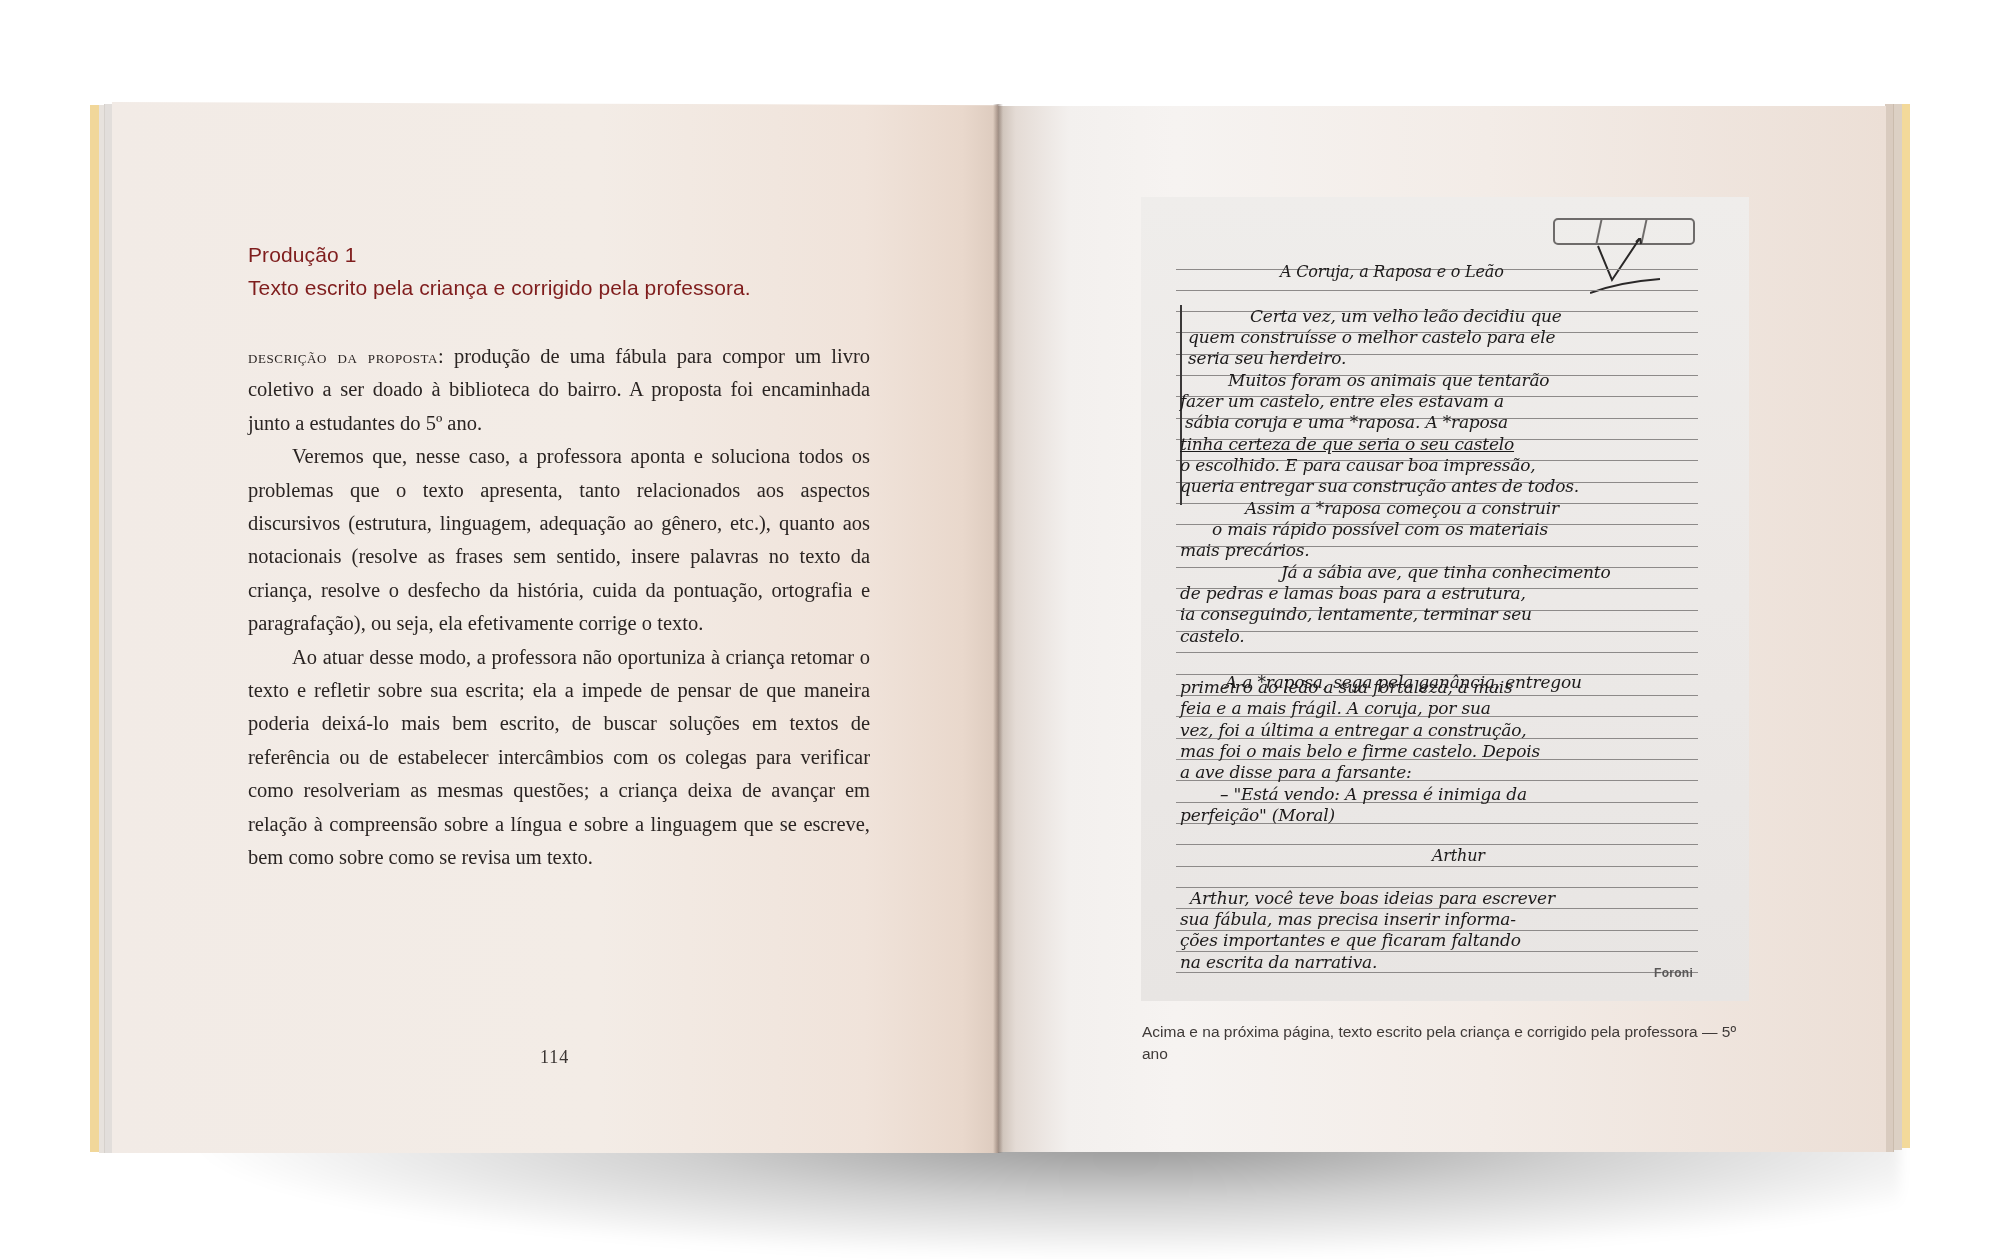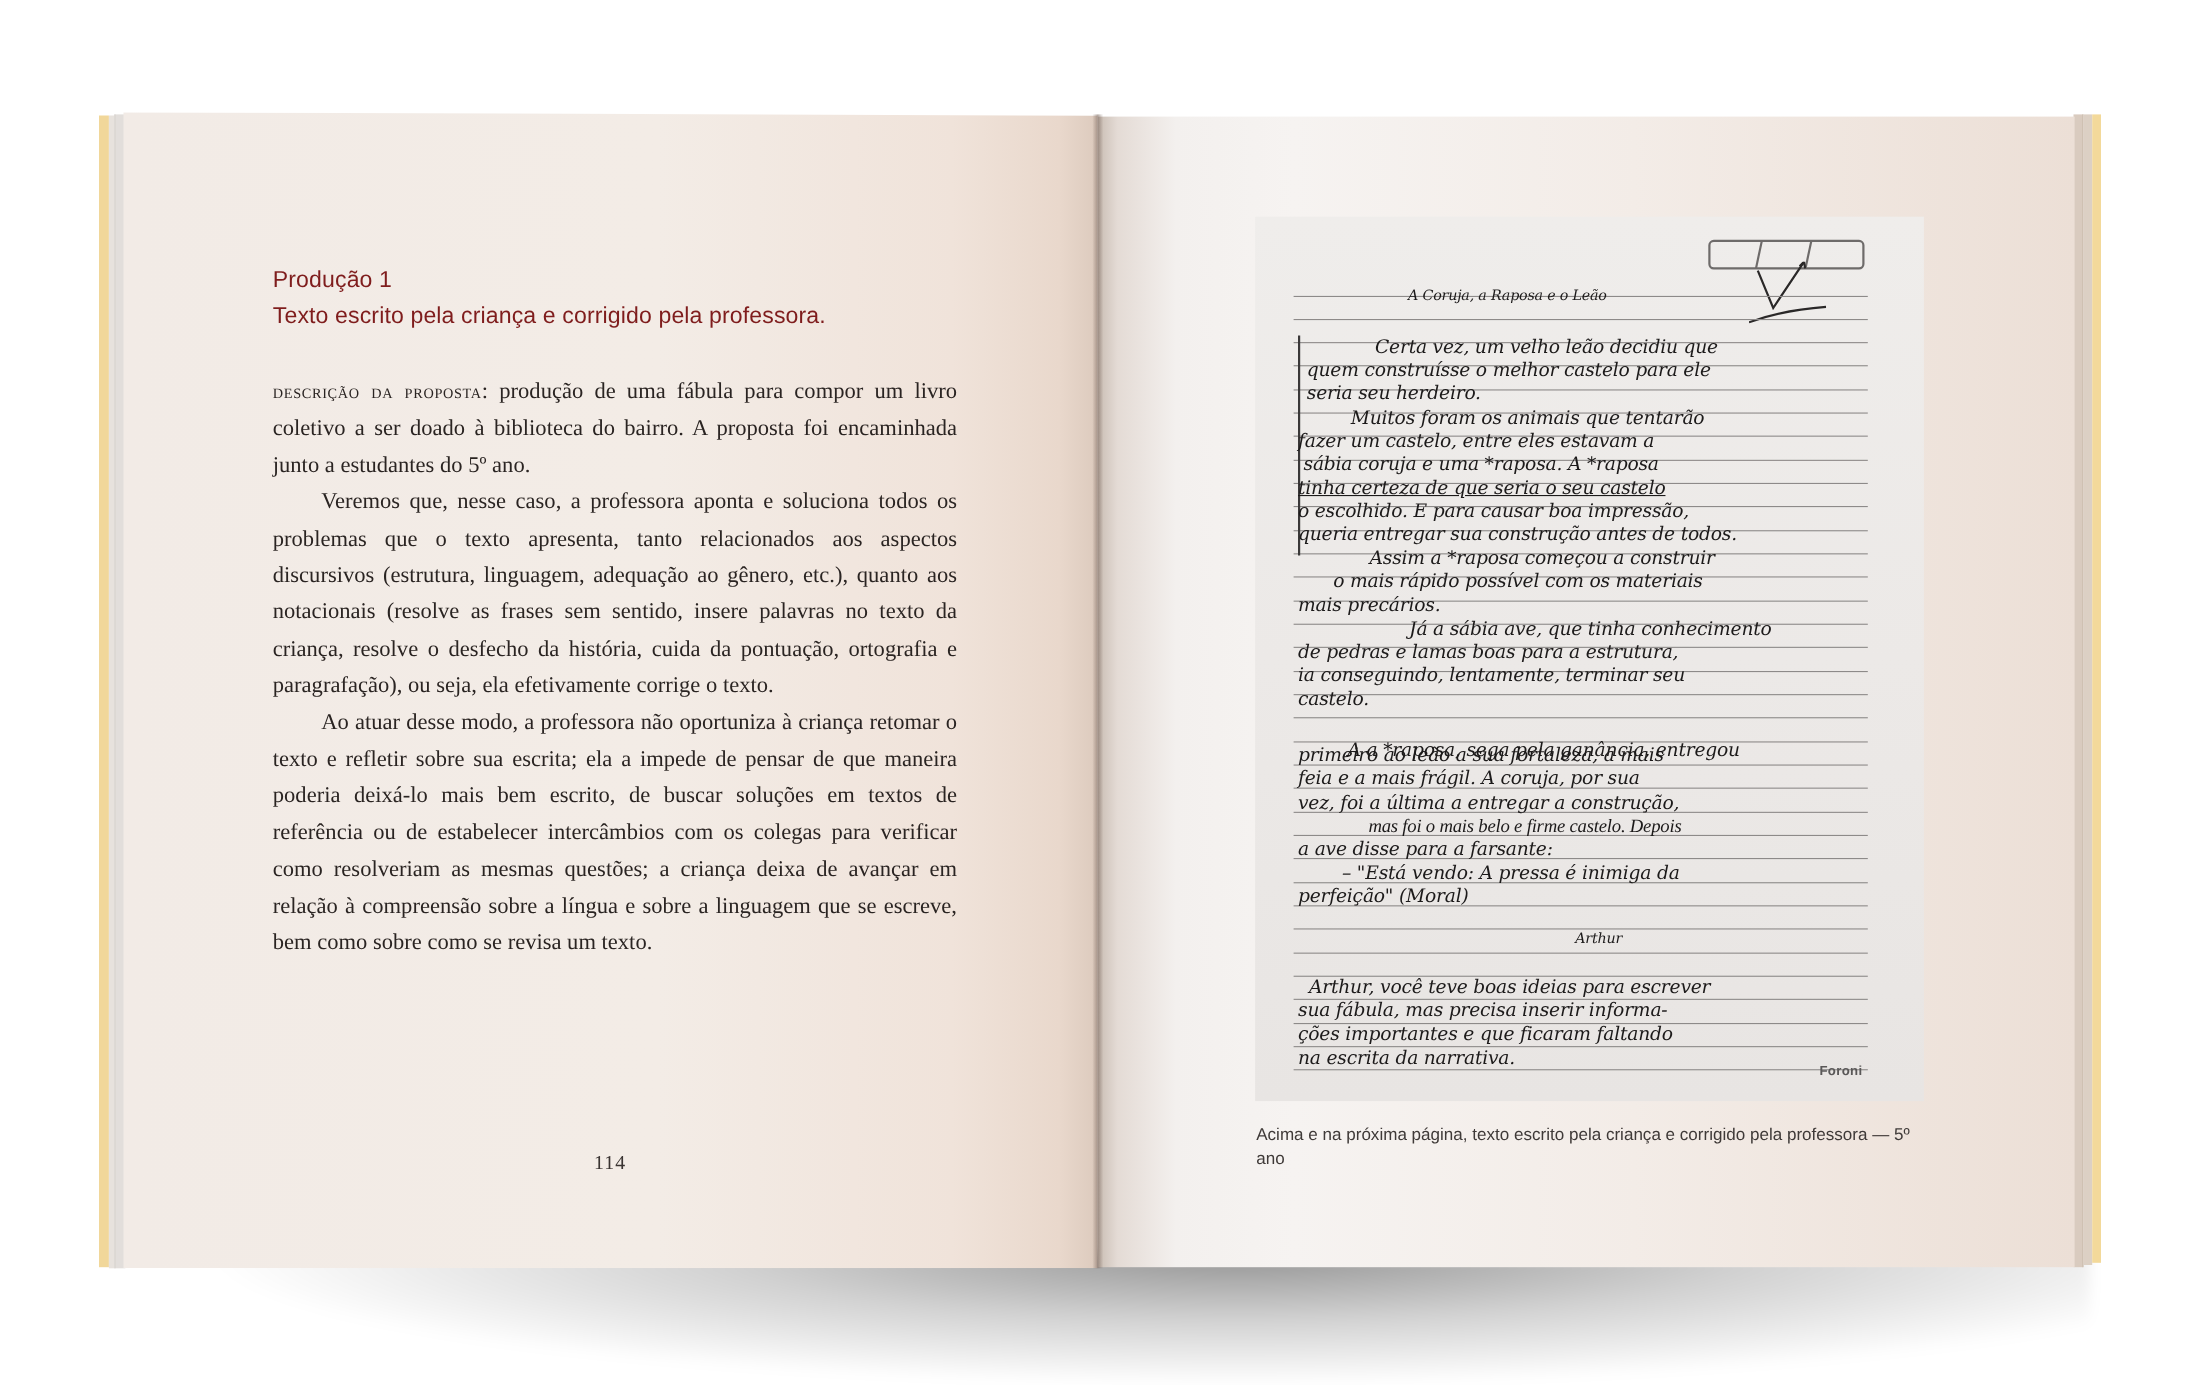--- a/index.html
+++ b/index.html
@@ -64,21 +64,21 @@
   .grade-box .div2 { position:absolute; left:88px; top:-1px; width:2px; height:25px; background:#6e6b6a; transform:skewX(-12deg); }
   .checkmark { position:absolute; left:1590px; top:238px; width:100px; height:60px; }
 
   .ruled-lines { position:absolute; left:1176px; top:0; width:522px; height:1259px; pointer-events:none; }
   .ruled-lines div { position:absolute; left:0; width:522px; height:1px; background:#8d8a89; }
 
   .hw-line {
     position:absolute; font-family:"DejaVu Serif", serif; font-style:italic;
     color:#1c1a1a; white-space:nowrap; font-size:17px; letter-spacing:-0.2px;
   }
-  .hw-title { font-size:13px; }
+  .hw-title { font-size:16px; }
   .margin-line { position:absolute; left:1180px; top:305px; width:2px; height:200px; background:#3a3838; }
 
   .foroni {
     position:absolute; left:1654px; top:966px;
     font-family:"Liberation Sans", sans-serif; font-weight:bold; font-size:12px; color:#5a5858; letter-spacing:0.3px;
   }
   .caption {
     position:absolute; left:1142px; top:1021px; width:600px;
     font-family:"Liberation Sans", sans-serif; font-size:15.5px; line-height:22px; color:#3f3a38;
   }
@@ -178,21 +178,21 @@
 <div class="hw-line" style="left:1212px; top:519px;">o mais rápido possível com os materiais</div>
 <div class="hw-line" style="left:1180px; top:540px;">mais precários.</div>
 <div class="hw-line" style="left:1250px; top:562px;margin-left:31px;">Já a sábia ave, que tinha conhecimento</div>
 <div class="hw-line" style="left:1180px; top:583px;">de pedras e lamas boas para a estrutura,</div>
 <div class="hw-line" style="left:1180px; top:604px;">ia conseguindo, lentamente, terminar seu</div>
 <div class="hw-line" style="left:1180px; top:626px;">castelo.</div>
 <div class="hw-line" style="left:1225px; top:672px;">A a *raposa, sega pela ganância, entregou</div>
 <div class="hw-line" style="left:1180px; top:677px;">primeiro ao leão a sua fortaleza, a mais</div>
 <div class="hw-line" style="left:1180px; top:698px;">feia e a mais frágil. A coruja, por sua</div>
 <div class="hw-line" style="left:1180px; top:720px;">vez, foi a última a entregar a construção,</div>
-<div class="hw-line" style="left:1244px; top:741px;font-family:Liberation Serif, serif;">mas foi o mais belo e firme castelo. Depois</div>
+<div class="hw-line" style="left:1180px; top:741px;">mas foi o mais belo e firme castelo. Depois</div>
 <div class="hw-line" style="left:1180px; top:762px;">a ave disse para a farsante:</div>
 <div class="hw-line" style="left:1220px; top:784px;">– "Está vendo: A pressa é inimiga da</div>
 <div class="hw-line" style="left:1180px; top:805px;">perfeição" (Moral)</div>
 
 <div class="hw-line hw-title" style="left:1432px; top:846px;">Arthur</div>
 
 <div class="hw-line" style="left:1190px; top:888px;">Arthur, você teve boas ideias para escrever</div>
 <div class="hw-line" style="left:1180px; top:909px;">sua fábula, mas precisa inserir informa-</div>
 <div class="hw-line" style="left:1180px; top:930px;">ções importantes e que ficaram faltando</div>
 <div class="hw-line" style="left:1180px; top:952px;">na escrita da narrativa.</div>

